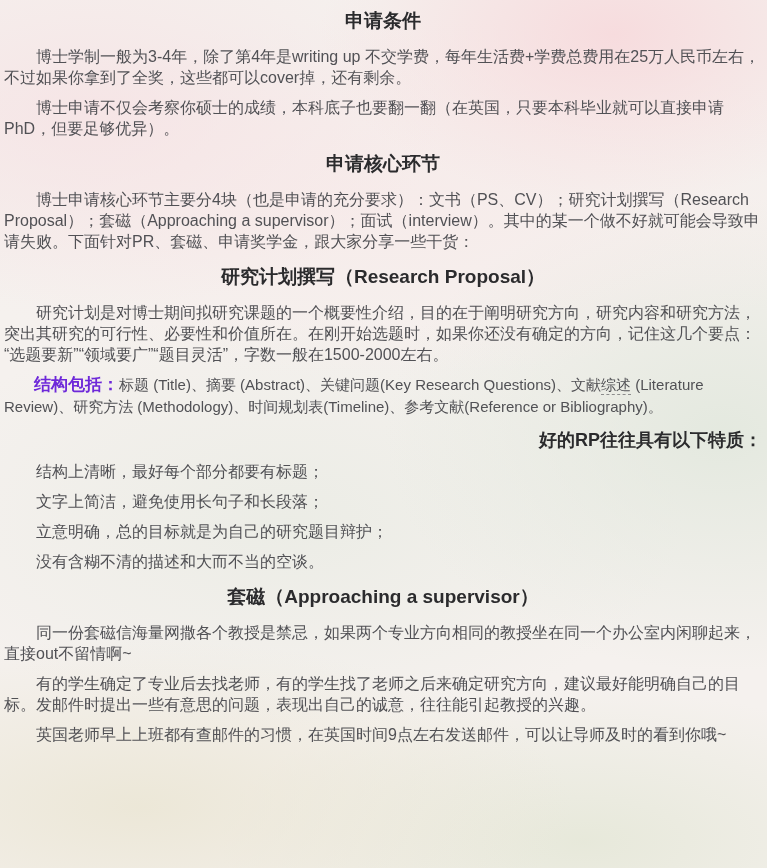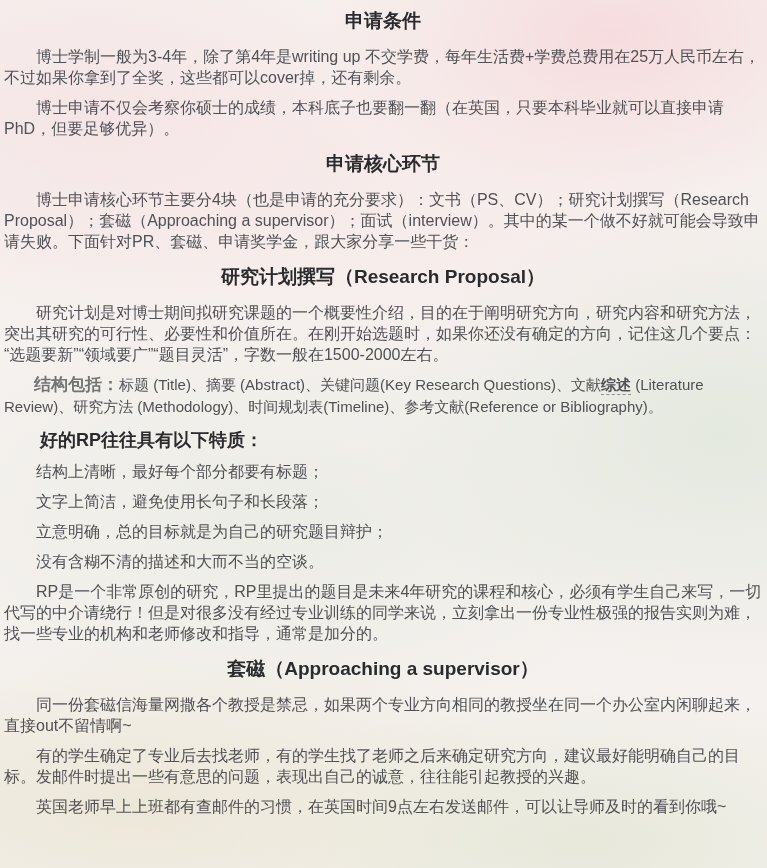--- a/index.html
+++ b/index.html
@@ -39,37 +39,37 @@
     margin: 9px 0;
     text-indent: 2em;
   }
   .subheading {
     font-size: 18px;
     font-weight: bold;
     color: #2b2b2d;
     line-height: 24px;
     margin: 10px 0 8px;
     text-indent: 2em;
+    text-align: right;
   }
   p.structure {
     font-size: 15px;
     line-height: 22px;
     color: #515155;
     margin: 9px 0;
     text-indent: 2em;
   }
   p.structure .lead {
     font-size: 17px;
     font-weight: bold;
-    color: #737373;
+    color: #6d28d9;
   }
   .dashed-underline {
     border-bottom: 1px dashed #8d8d8d;
     padding-bottom: 1px;
-    font-weight: bold;
   }
 </style>
 </head>
 <body>
 
 <article class="article">
 
   <h2 class="heading first">申请条件</h2>
 
   <p class="body">博士学制一般为3-4年，除了第4年是writing up 不交学费，每年生活费+学费总费用在25万人民币左右，不过如果你拿到了全奖，这些都可以cover掉，还有剩余。</p>
@@ -91,21 +91,20 @@
   <div class="subheading">好的RP往往具有以下特质：</div>
 
   <p class="body">结构上清晰，最好每个部分都要有标题；</p>
 
   <p class="body">文字上简洁，避免使用长句子和长段落；</p>
 
   <p class="body">立意明确，总的目标就是为自己的研究题目辩护；</p>
 
   <p class="body">没有含糊不清的描述和大而不当的空谈。</p>
 
-  <p class="body">RP是一个非常原创的研究，RP里提出的题目是未来4年研究的课程和核心，必须有学生自己来写，一切代写的中介请绕行！但是对很多没有经过专业训练的同学来说，立刻拿出一份专业性极强的报告实则为难，找一些专业的机构和老师修改和指导，通常是加分的。</p>
 
   <h2 class="heading">套磁（Approaching a supervisor）</h2>
 
   <p class="body">同一份套磁信海量网撒各个教授是禁忌，如果两个专业方向相同的教授坐在同一个办公室内闲聊起来，直接out不留情啊~</p>
 
   <p class="body">有的学生确定了专业后去找老师，有的学生找了老师之后来确定研究方向，建议最好能明确自己的目标。发邮件时提出一些有意思的问题，表现出自己的诚意，往往能引起教授的兴趣。</p>
 
   <p class="body">英国老师早上上班都有查邮件的习惯，在英国时间9点左右发送邮件，可以让导师及时的看到你哦~</p>
 
 </article>

